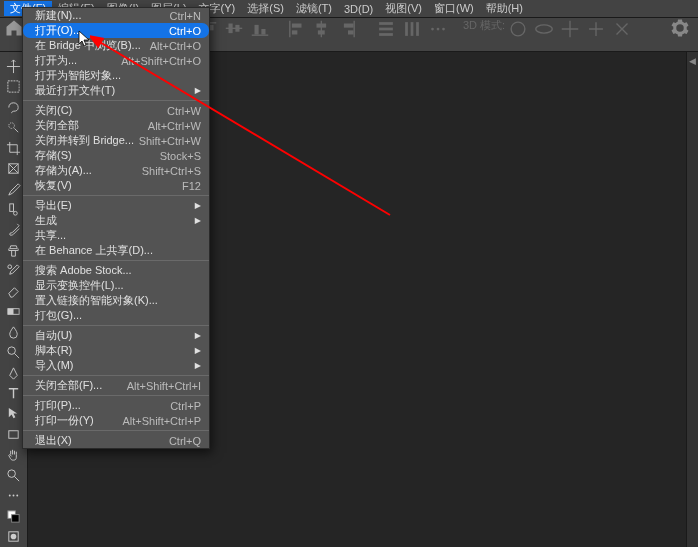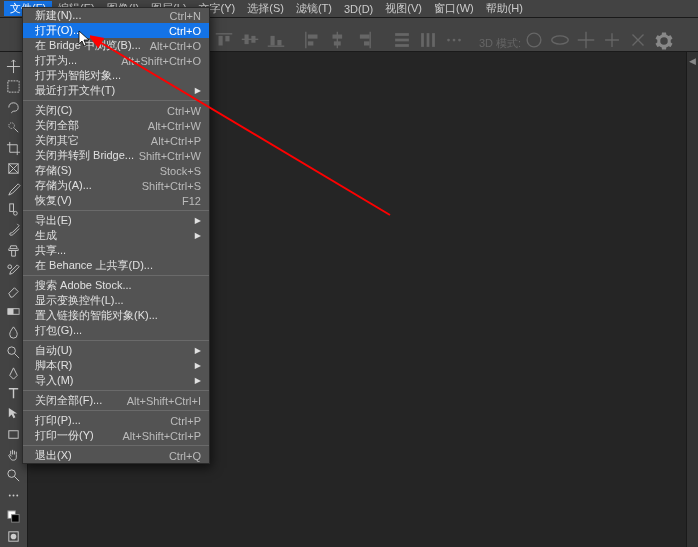--- a/index.html
+++ b/index.html
@@ -1,36 +1,36 @@
 <!DOCTYPE html>
 <html><head>
 <meta charset="utf-8">
 <style>
 * { margin: 0; padding: 0; box-sizing: border-box; font-family: "Microsoft YaHei", Arial, sans-serif; }
 body { background: #2d2d2d; width: 698px; height: 547px; overflow: hidden; position: relative; }
 .menubar { background: #434343; height: 18px; display: flex; align-items: center; padding: 0 4px; font-size: 11px; color: #ccc; border-bottom: 1px solid #1a1a1a; }
 .menubar span { padding: 0 6px; cursor: default; }
 .menubar span.active { background: #1473e6; color: #fff; }
-.toolbar { background: #434343; height: 34px; display: flex; align-items: flex-end; padding: 0 16px; border-bottom: 1px solid #1a1a1a; }
+.toolbar { background: #434343; height: 34px; display: flex; align-items: flex-start; padding: 0 0; border-bottom: 1px solid #1a1a1a; }
 .toolbar .tool-icon { width: 20px; height: 20px; margin: 0 4px; display: flex; align-items: center; justify-content: center; color: #999; }
 .toolbar .divider { width: 1px; height: 24px; background: #2a2a2a; margin: 0 6px; }
 .toolbar .checkbox-label { display: flex; align-items: center; color: #aaa; font-size: 11px; margin-left: 8px; }
 .toolbar .checkbox { width: 11px; height: 11px; border: 1px solid #888; margin-right: 4px; background: #333; }
 .toolbar .small-icon { width: 22px; height: 22px; margin: 0 2px; display: flex; align-items: center; justify-content: center; color: #666; }
 .toolbar .mode-label { color: #666; font-size: 11px; margin-left: 12px; }
 .toolbar .gear { margin-left: auto; margin-right: 8px; color: #888; }
 .main { display: flex; height: calc(100% - 52px); }
 .left-tools { width: 28px; background: #434343; border-right: 1px solid #1a1a1a; display: flex; flex-direction: column; padding-top: 4px; }
 .left-tools .tool { height: 22px; display: flex; align-items: center; justify-content: center; color: #ccc; position: relative; }
 .left-tools .tool svg { width: 15px; height: 15px; }
 .canvas { flex: 1; background: #252525; position: relative; }
 .right-panel { width: 12px; background: #323232; border-left: 1px solid #1a1a1a; }
 .dropdown { position: absolute; left: 22px; top: 7px; width: 188px; background: #535353; border: 1px solid #2a2a2a; box-shadow: 2px 4px 10px rgba(0,0,0,0.6); z-index: 100; font-size: 11px; }
 .dropdown .item { height: 15px; display: flex; align-items: center; padding: 0 8px 0 12px; color: #e0e0e0; cursor: default; position: relative; }
-.dropdown .item.highlight { background: #1473e6; color: #fff; }
+.dropdown .item.highlight { background: #1473e6; color: #fff; border-radius: 7px; }
 .dropdown .item .shortcut { margin-left: auto; color: #bbb; }
 .dropdown .item.highlight .shortcut { color: #fff; }
 .dropdown .sep { height: 1px; background: #6a6a6a; margin: 2px 0; }
 .dropdown .item .arrow { margin-left: auto; font-size: 8px; }
 .cursor { position: absolute; left: 78px; top: 30px; z-index: 200; pointer-events: none; }
 .annotation-arrow { position: absolute; left: 90px; top: 35px; z-index: 150; pointer-events: none; }
 </style>
 </head>
 <body>
 
@@ -331,24 +331,20 @@
     <div class="sep"></div>
     <div class="item">
       <span>关闭(C)</span>
       <span class="shortcut">Ctrl+W</span>
     </div>
     <div class="item">
       <span>关闭全部</span>
       <span class="shortcut">Alt+Ctrl+W</span>
     </div>
     <div class="item">
-      <span>关闭其它</span>
-      <span class="shortcut">Alt+Ctrl+P</span>
-    </div>
-    <div class="item">
       <span>关闭并转到 Bridge...</span>
       <span class="shortcut">Shift+Ctrl+W</span>
     </div>
     <div class="item">
       <span>存储(S)</span>
       <span class="shortcut">Stock+S</span>
     </div>
     <div class="item">
       <span>存储为(A)...</span>
       <span class="shortcut">Shift+Ctrl+S</span>

